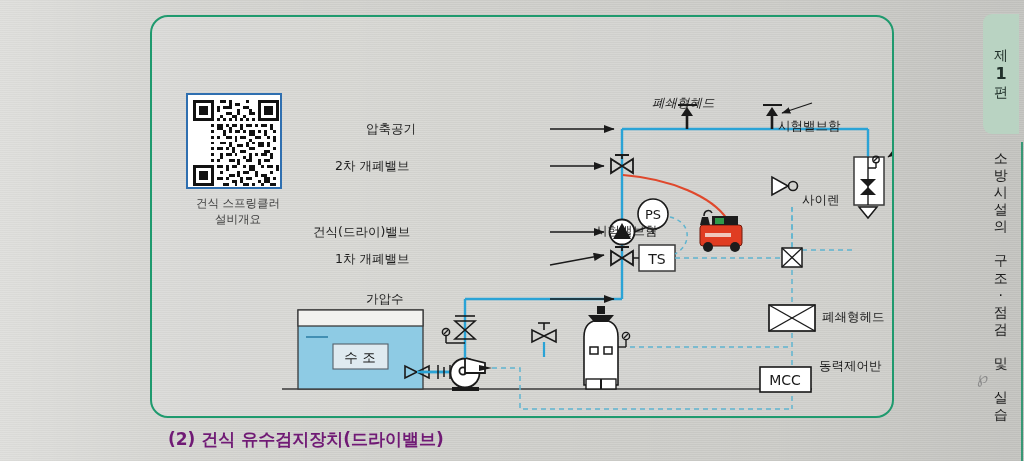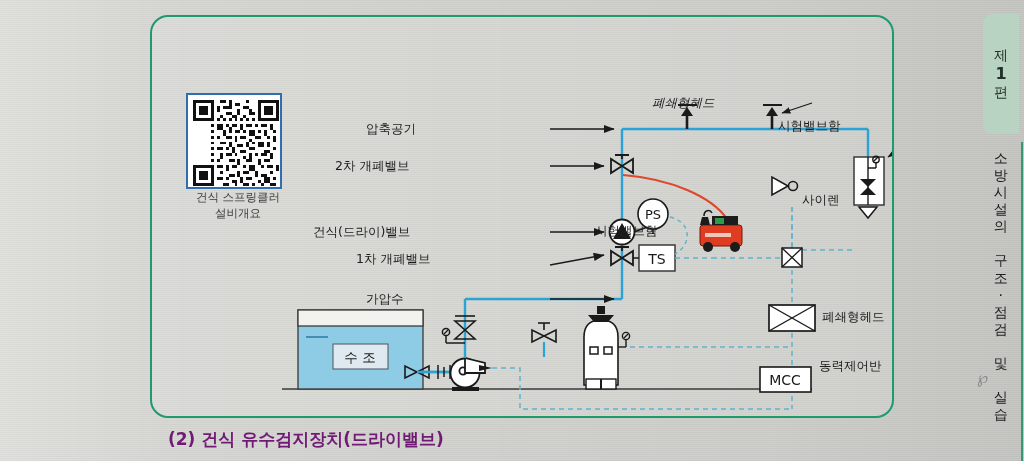--- a/index.html
+++ b/index.html
@@ -42,21 +42,21 @@
     white-space:nowrap;
   }
 
   
   .qr-wrap{position:absolute;left:34px;top:76px;width:104px;}
   .qr-box{
     width:96px;height:96px;border:2px solid #2f6fb0;background:#fff;
     box-sizing:border-box;padding:5px;
   }
   .qr-cap{
-    margin-top:1px;text-align:center;font-size:11.5px;color:#3b3b3b;line-height:1.35;
+    margin-top:7px;text-align:center;font-size:11.5px;color:#3b3b3b;line-height:1.35;
     white-space:pre-line;
   }
 
   
   .lbl{
     position:absolute;font-size:12.5px;color:#1b1b1b;white-space:nowrap;
     font-family:"DejaVu Sans","Liberation Sans",sans-serif;
   }
 
   
@@ -445,21 +445,21 @@
         <line x1="398" y1="149" x2="452" y2="149" marker-end="url(#ah)"></line>
         <line x1="398" y1="215" x2="452" y2="215" marker-end="url(#ah)"></line>
         <line x1="398" y1="248" x2="452" y2="238" marker-end="url(#ah)"></line>
         <line x1="398" y1="282" x2="462" y2="282" marker-end="url(#ah)"></line>
       </g>
     </svg>
 
     <div class="lbl" style="left:214px;top:104px;">압축공기</div>
     <div class="lbl" style="left:183px;top:141px;text-align:right;">2차 개폐밸브</div>
     <div class="lbl" style="left:147px;top:207px;margin-left:14px;">건식(드라이)밸브</div>
-    <div class="lbl" style="left:183px;top:234px;margin-left:21px;">1차 개폐밸브</div>
+    <div class="lbl" style="left:183px;top:234px;">1차 개폐밸브</div>
     <div class="lbl" style="left:214px;top:274px;">가압수</div>
     <div class="lbl" style="left:500px;top:78px;font-style:italic;">폐쇄형헤드</div>
     <div class="lbl" style="left:626px;top:101px;">시험밸브함</div>
     <div class="lbl" style="left:650px;top:175px;">사이렌</div>
     <div class="lbl" style="left:443px;top:206px;">시험밸브함</div>
     <div class="lbl" style="left:670px;top:292px;">폐쇄형헤드</div>
     <div class="lbl" style="left:667px;top:341px;">동력제어반</div>
 
   </div>
 

